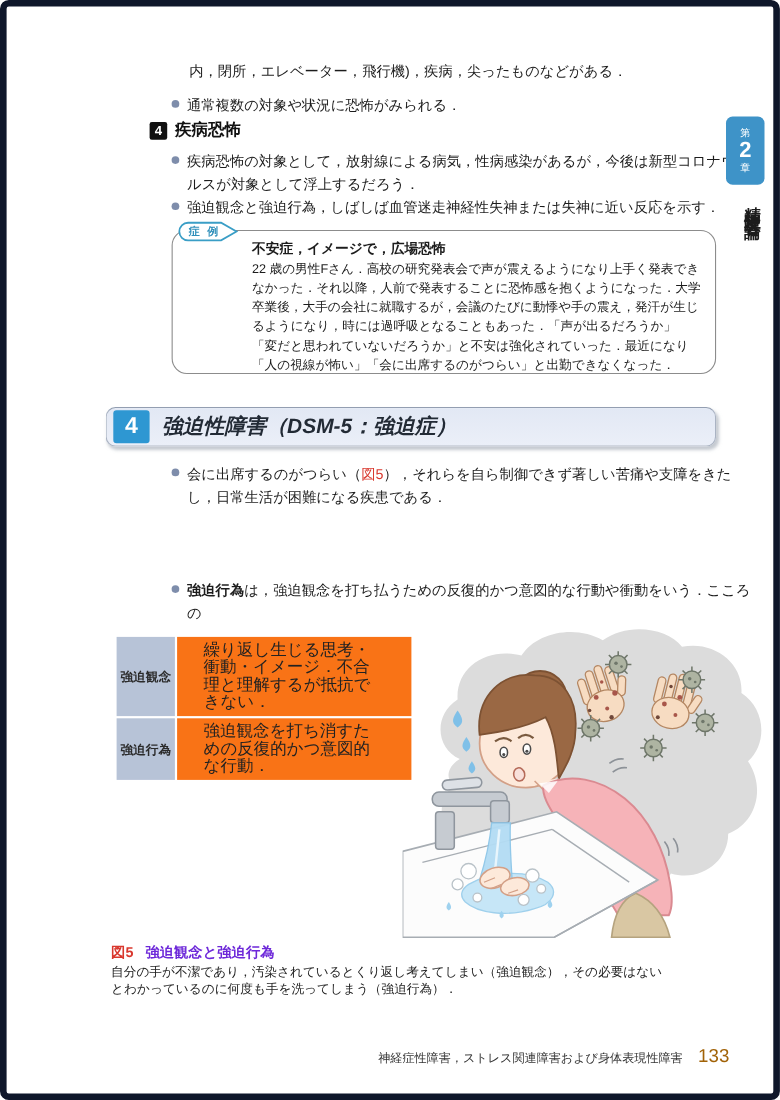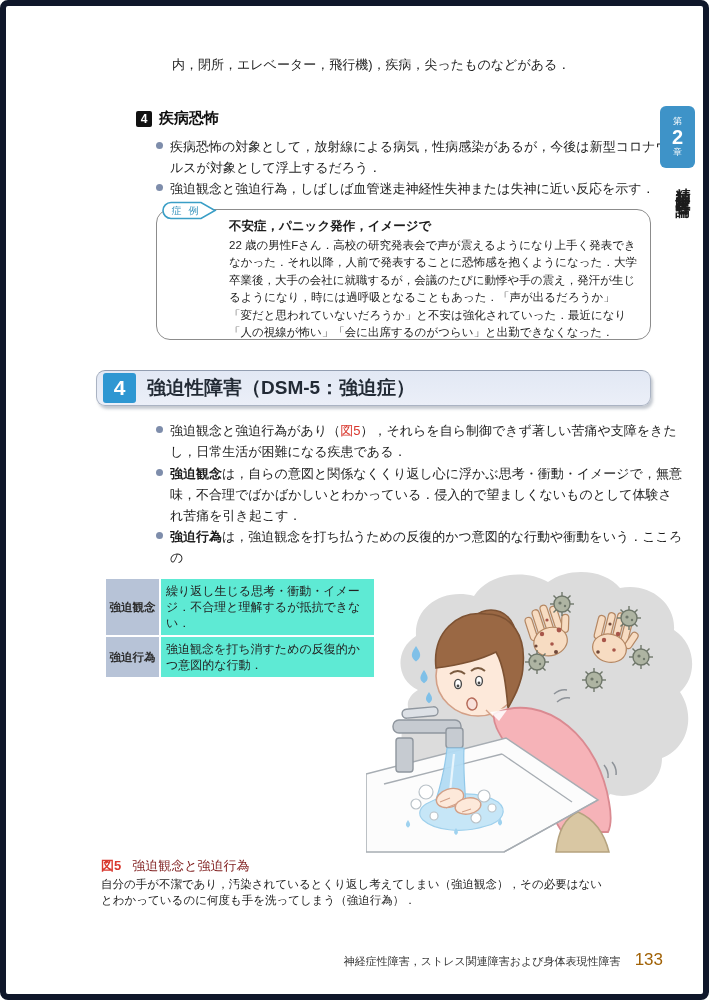--- a/index.html
+++ b/index.html
@@ -28,50 +28,50 @@
   .sub-heading-title { font-size:15px; font-weight:bold; color:#111; }
 
   .dp-b1 { left:150px; top:130px; width:529px; }
   .dp-b2 { left:150px; top:172px; width:529px; }
 
   
   .case-box { left:150px; top:203px; width:495px; height:131px;
     border:1.5px solid #8c8c8c; border-radius:14px; background:#fff; }
   .case-tag { position:absolute; left:4px; top:-9px; width:56px; height:19px; }
   .case-tag-label { position:absolute; left:7px; top:-6px; width:44px; text-align:center;
-    font-size:10px; font-weight:normal; color:#2f8fba; letter-spacing:2px; }
+    font-size:10px; font-weight:bold; color:#2f8fba; letter-spacing:2px; }
   .case-title { position:absolute; left:72px; top:8px; font-size:12.5px; font-weight:bold; }
   .case-body { position:absolute; left:72px; top:27px; width:408px;
     font-size:11.5px; line-height:17.4px; }
 
   
   .section-banner { left:90px; top:364px; width:555px; height:36px;
     background:linear-gradient(180deg,#e2e8f4,#ebeff8);
     border:1px solid #aab3c3; border-top-color:#939eb1;
     border-radius:9px; box-shadow:2px 3px 3px rgba(148,156,170,.55);
     display:flex; align-items:center; }
   .numbox-blue { width:33px; height:30px; margin-left:6px; background:#2e97d2; border-radius:3px;
     color:#fff; font-size:21px; font-weight:bold; display:flex; align-items:center; justify-content:center; }
-  .section-title { margin-left:11px; font-size:19px; font-weight:bold; color:#222a35; }
+  .section-title { margin-left:11px; font-size:19px; font-weight:bold; color:#222a35;font-style:italic; }
 
   .ocd-b1 { left:150px; top:414px; width:529px; }
   .ocd-b2 { left:150px; top:457px; width:529px; }
   .ocd-b3 { left:150px; top:520px; width:529px; }
 
   
   .def-table { left:100px; top:573px; width:268px; display:grid;
     grid-template-columns:53px 1fr; gap:2px; background:#fff; }
   .def-term { background:#b7c3d7; color:#2b2b2b; font-size:11.5px; font-weight:bold;
     display:flex; align-items:center; justify-content:center; }
-  .def-body { background:#5eead4; font-size:12px; line-height:16px; padding:4px 5px; color:#222; }
+  .def-body { background:#f97316; font-size:15px; line-height:16px; padding:4px 24px; color:#222; }
 
   
   .fig-caption-line { left:95px; top:851px; display:flex; gap:11px; align-items:baseline; }
   .fig-label { color:#d9382e; font-size:13px; font-weight:bold; }
-  .fig-title { color:#7f1d1d; font-size:13px; font-weight:normal; }
+  .fig-title { color:#6d28d9; font-size:13px; font-weight:bold; }
   .fig-caption-body { left:95px; top:871px; width:508px; font-size:11.5px; line-height:15.5px; color:#222; }
 
   
   .footer { right:40px; top:944px; display:flex; align-items:baseline; gap:14px; }
   .footer-title { font-size:11px; color:#333; }
   .footer-page { font-size:17px; color:#a16207; }
 
   
   .chapter-tab { right:8px; top:100px; width:35px; height:62px; background:#3e93c8;
     border-radius:6px; color:#fff; display:flex; flex-direction:column;
@@ -83,56 +83,56 @@
 
   .illustration { left:360px; top:556px; width:332px; height:292px; }
 </style>
 </head>
 <body>
 
 <div class="page">
 
   <p class="abs cont-line jp">内，閉所，エレベーター，飛行機)，疾病，尖ったものなどがある．</p>
 
+  <div class="abs bullet-row intro-bullet">
+    <span class="dot"></span>
+    <p class="b-text jp">通常複数の対象や状況に恐怖がみられる．</p>
+  </div>
 
   <div class="abs sub-heading">
     <span class="numbox-black">4</span>
     <span class="sub-heading-title">疾病恐怖</span>
   </div>
 
   <div class="abs bullet-row dp-b1">
     <span class="dot"></span>
     <p class="b-text jp">疾病恐怖の対象として，放射線による病気，性病感染があるが，今後は新型コロナウイルスが対象として浮上するだろう．</p>
   </div>
   <div class="abs bullet-row dp-b2">
     <span class="dot"></span>
     <p class="b-text jp">強迫観念と強迫行為，しばしば血管迷走神経性失神または失神に近い反応を示す．</p>
   </div>
 
   <div class="abs case-box">
     <svg class="case-tag" viewBox="0 0 56 19">
       <path d="M10,1.5 H40 L54,9.5 L40,17.5 H10 A8,8 0 0 1 2,9.5 A8,8 0 0 1 10,1.5 Z" fill="#ffffff" stroke="#3a9ec6" stroke-width="1.6"></path>
     </svg>
     <span class="case-tag-label">症 例</span>
-    <p class="case-title jp">不安症，パニック発作，イメージで</p>
+    <p class="case-title jp">不安症，イメージで，広場恐怖</p>
     <p class="case-body jp">22 歳の男性Fさん．高校の研究発表会で声が震えるようになり上手く発表できなかった．それ以降，人前で発表することに恐怖感を抱くようになった．大学卒業後，大手の会社に就職するが，会議のたびに動悸や手の震え，発汗が生じるようになり，時には過呼吸となることもあった．「声が出るだろうか」「変だと思われていないだろうか」と不安は強化されていった．最近になり「人の視線が怖い」「会に出席するのがつらい」と出勤できなくなった．</p>
   </div>
 
   <div class="abs section-banner">
     <span class="numbox-blue">4</span>
     <span class="section-title">強迫性障害（DSM-5：強迫症）</span>
   </div>
 
   <div class="abs bullet-row ocd-b1">
     <span class="dot"></span>
-    <p class="b-text jp"><span>強迫観念と強迫行為があり（</span><span class="figref">図5</span><span>），それらを自ら制御できず著しい苦痛や支障をきたし，日常生活が困難になる疾患である．</span></p>
-  </div>
-  <div class="abs bullet-row ocd-b2">
-    <span class="dot"></span>
-    <p class="b-text jp"><span class="lead-bold">強迫観念</span><span>は，自らの意図と関係なくくり返し心に浮かぶ思考・衝動・イメージで，無意味，不合理でばかばかしいとわかっている．侵入的で望ましくないものとして体験され苦痛を引き起こす．</span></p>
+    <p class="b-text jp"><span>会に出席するのがつらい（</span><span class="figref">図5</span><span>），それらを自ら制御できず著しい苦痛や支障をきたし，日常生活が困難になる疾患である．</span></p>
   </div>
   <div class="abs bullet-row ocd-b3">
     <span class="dot"></span>
     <p class="b-text jp"><span class="lead-bold">強迫行為</span><span>は，強迫観念を打ち払うための反復的かつ意図的な行動や衝動をいう．こころの</span></p>
   </div>
 
   <div class="abs def-table">
     <div class="def-term">強迫観念</div>
     <div class="def-body">繰り返し生じる思考・衝動・イメージ．不合理と理解するが抵抗できない．</div>
     <div class="def-term">強迫行為</div>

